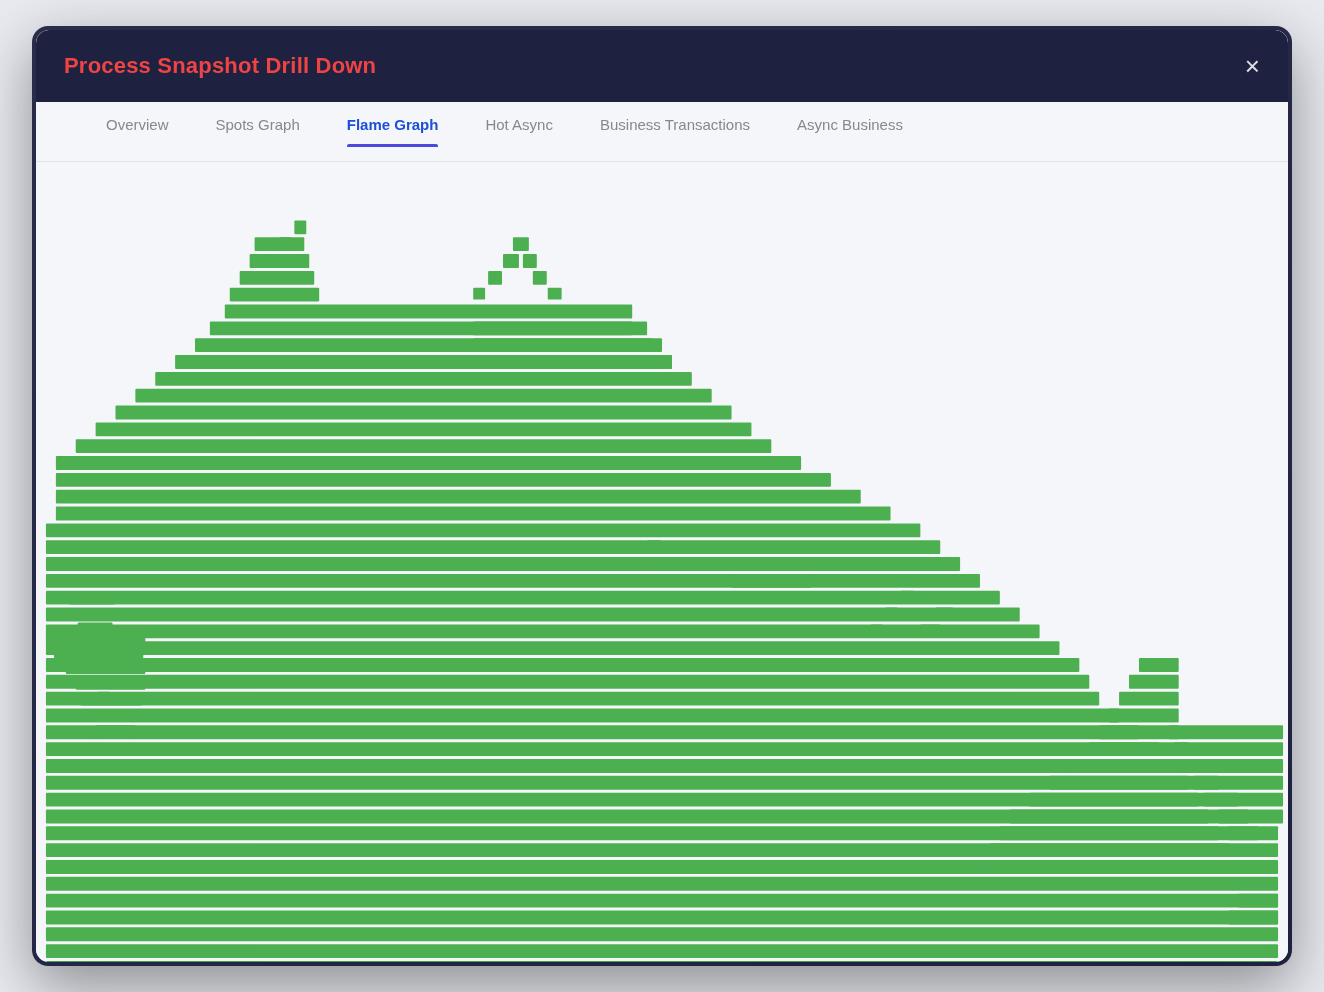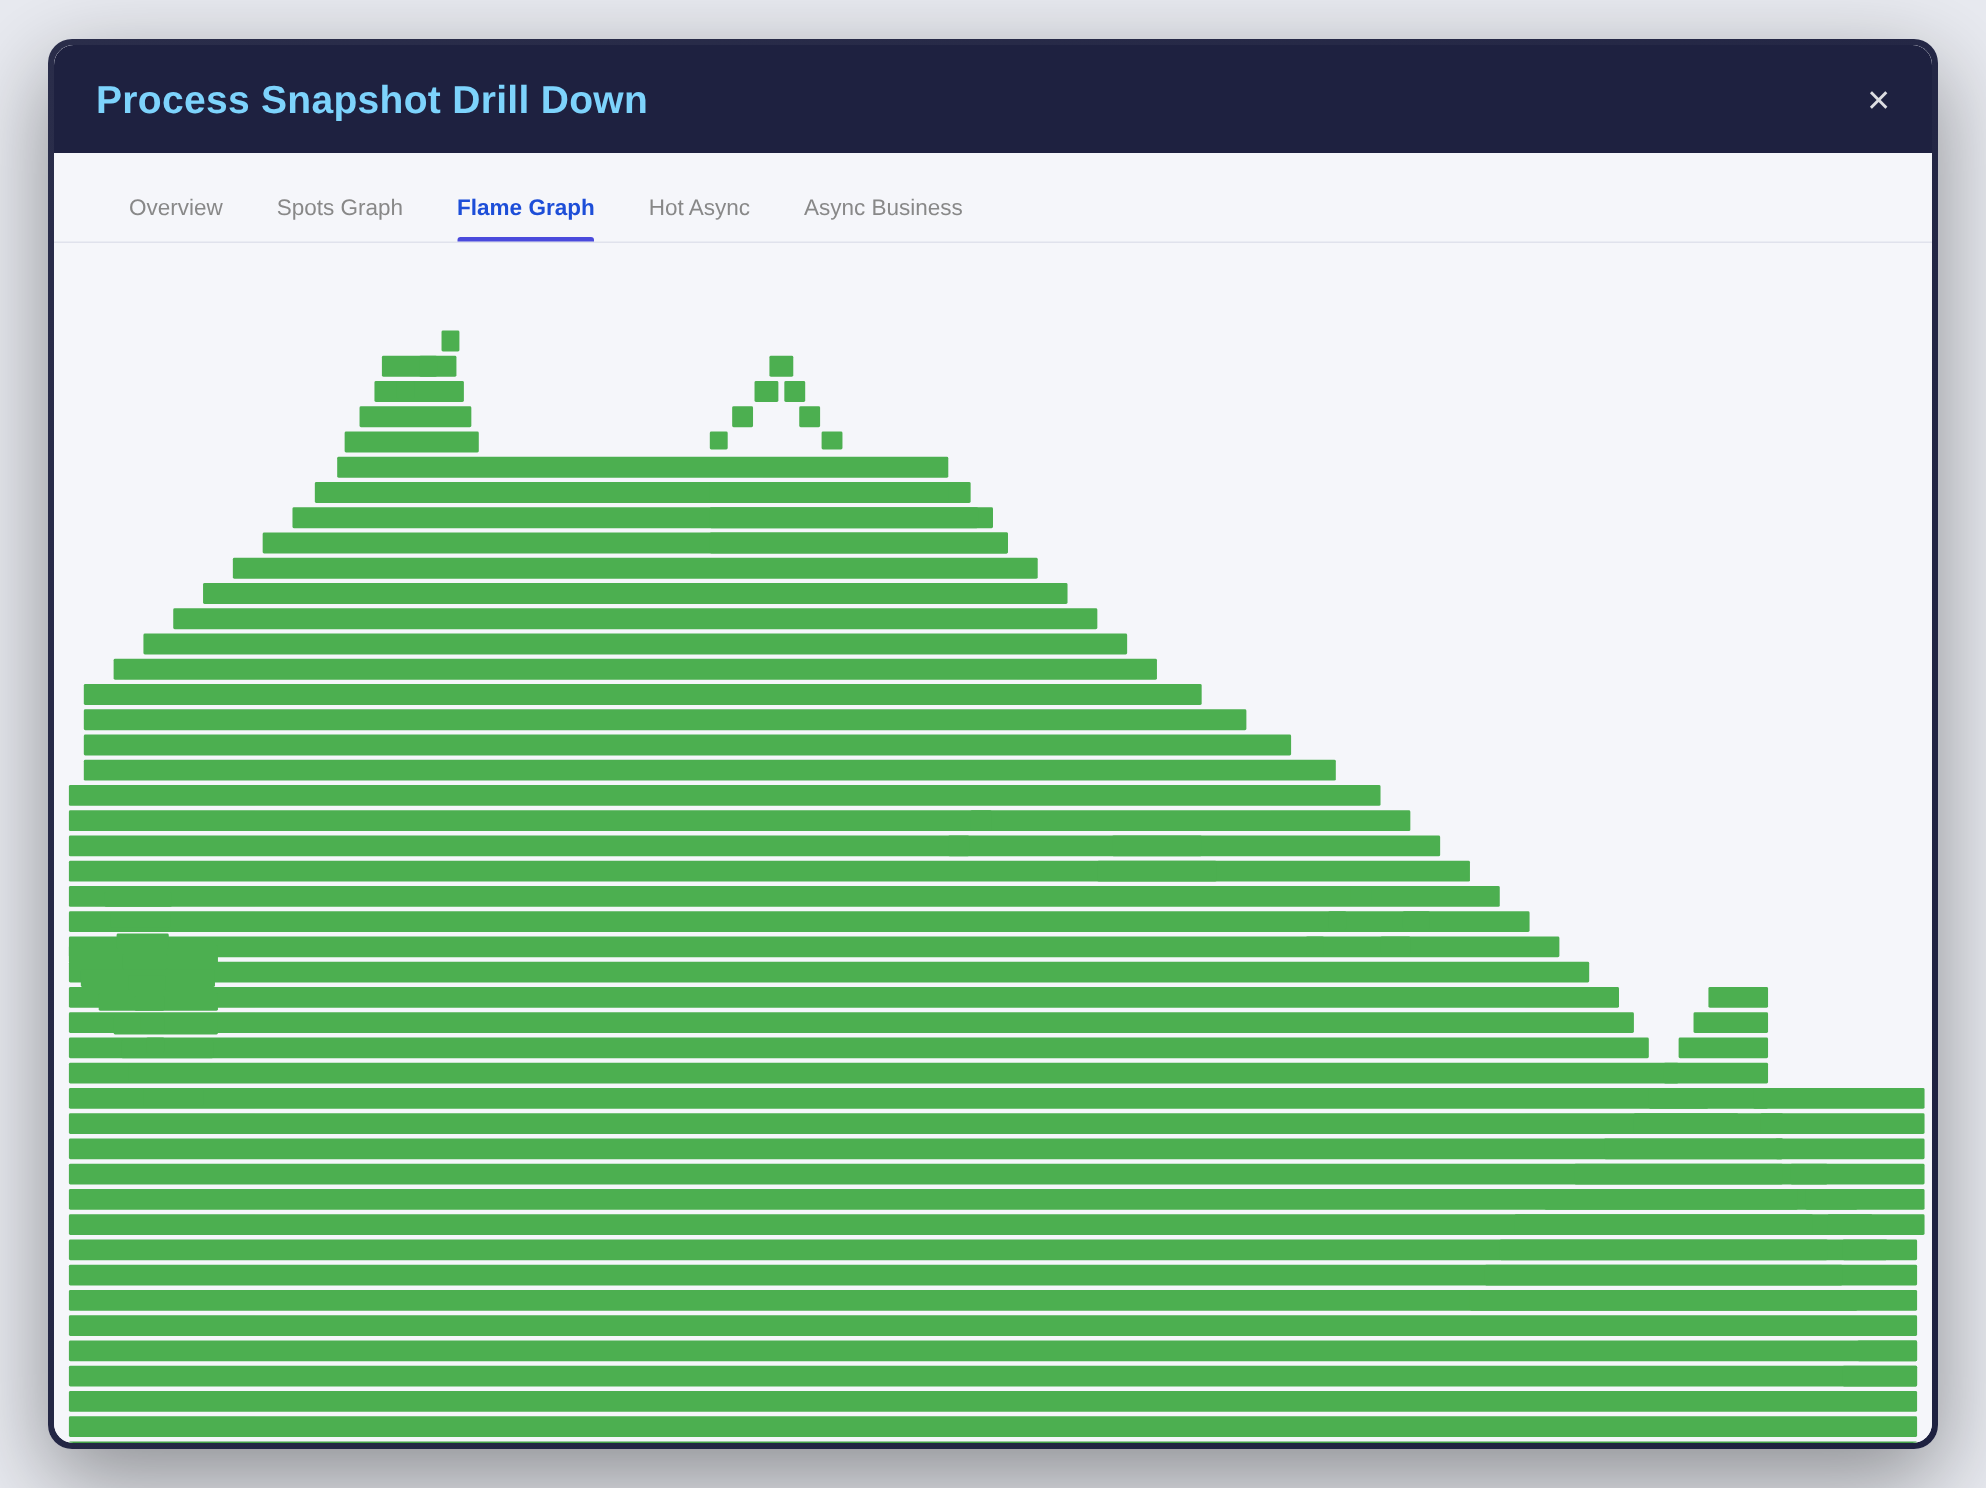--- a/index.html
+++ b/index.html
@@ -31,40 +31,40 @@
     .modal-header {
       background: #1e2140;
       display: flex;
       align-items: center;
       justify-content: space-between;
       padding: 0 28px;
       height: 72px;
       border-radius: 13px 13px 0 0;
     }
     .modal-title {
-      color: #7dd3fc;
-      font-size: 26px;
+      color: #ef4444;
+      font-size: 22px;
       font-weight: 600;
       letter-spacing: 0.2px;
     }
     .close-btn {
       color: #ffffff;
       font-size: 26px;
       cursor: pointer;
       line-height: 1;
       opacity: 0.85;
     }
     .tab-bar {
       background: #f5f6fa;
       display: flex;
-      align-items: flex-end;
-      padding: 0 32px;
+      align-items: center;
+      padding: 0 52px;
       border-bottom: 1px solid #e0e2ec;
       height: 60px;
-      gap: 0;
+      gap: 11px;
     }
     .tab-item {
       color: #888;
       font-size: 15px;
       padding: 0 18px 14px 18px;
       cursor: pointer;
       position: relative;
       white-space: nowrap;
       font-weight: 400;
     }
@@ -106,20 +106,21 @@
   <div class="modal">
     <div class="modal-header">
       <span class="modal-title">Process Snapshot Drill Down</span>
       <span class="close-btn">×</span>
     </div>
     <div class="tab-bar">
       <div class="tab-item">Overview</div>
       <div class="tab-item">Spots Graph</div>
       <div class="tab-item active">Flame Graph</div>
       <div class="tab-item">Hot Async</div>
+      <div class="tab-item">Business Transactions</div>
       <div class="tab-item">Async Business</div>
     </div>
     <div class="content-area">
       <div class="flame-graph">
         <svg class="flame-svg" viewBox="0 0 1260 808" preserveAspectRatio="none">
 
           <rect x="10" y="790" width="1240" height="14" fill="#4caf50" rx="1"></rect>
           <rect x="10" y="773" width="1240" height="14" fill="#4caf50" rx="1"></rect>
           <rect x="10" y="756" width="1240" height="14" fill="#4caf50" rx="1"></rect>
           <rect x="10" y="739" width="1240" height="14" fill="#4caf50" rx="1"></rect>

